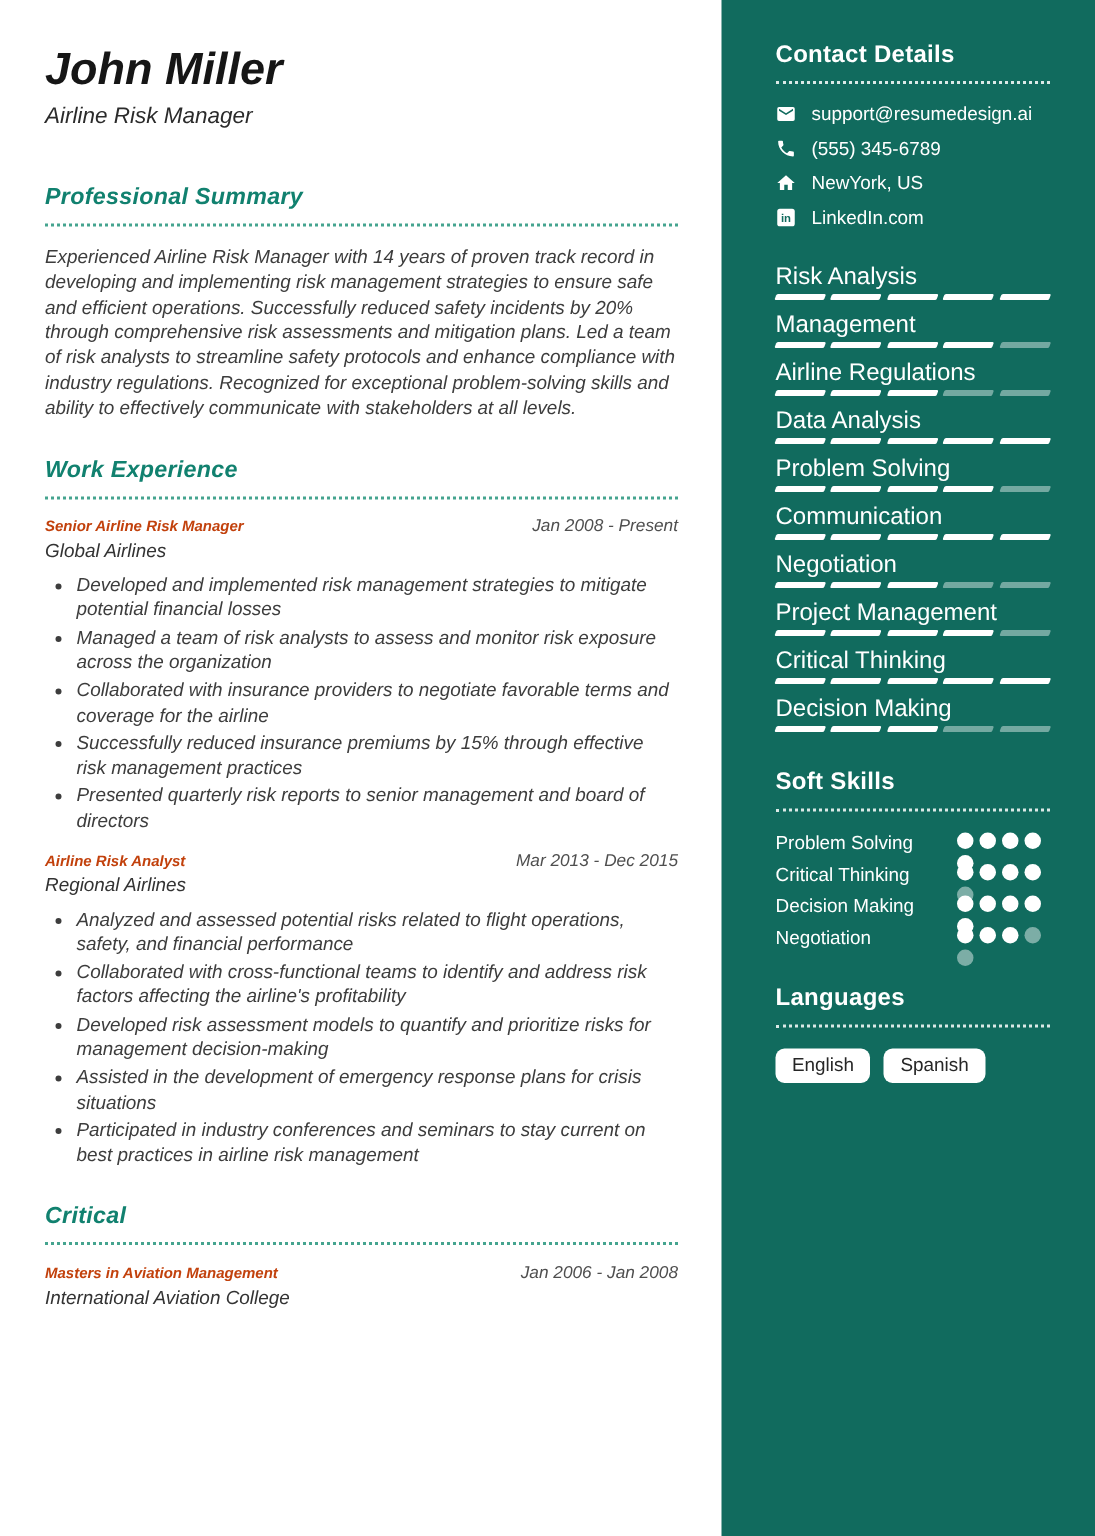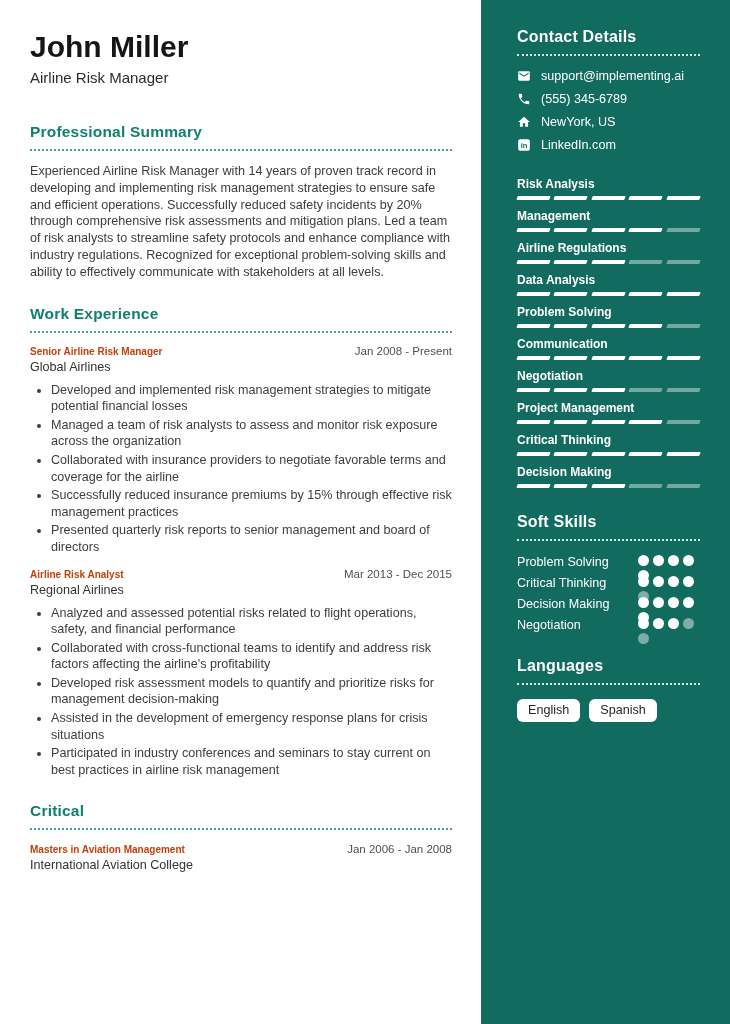--- a/index.html
+++ b/index.html
@@ -5,21 +5,21 @@
   * { box-sizing: border-box; }
   html,body { margin:0; padding:0; }
   body {
     width:730px; height:1024px; background:#ffffff;
     font-family:"Liberation Sans", sans-serif; position:relative; overflow:hidden;
     -webkit-font-smoothing:antialiased;
   }
   .page { width:730px; height:1024px; position:relative; overflow:hidden; }
 
   
-  .main { position:absolute; left:0; top:0; width:481px; height:1024px; padding:30px 29px 16px 30px; }
+  .main { position:absolute; left:0; top:0; width:481px; height:1024px; padding:30px 29px 16px 30px;font-style:italic; }
   .name { font-size:30px; font-weight:bold; color:#161616; margin:0; line-height:34px; }
   .title-sub { font-size:15px; color:#2b2b2b; margin-top:5px; }
 
   .sec { margin-top:24px; }
   .sec.first { margin-top:37px; }
   .sec-h {
     font-size:15.5px; font-weight:bold; color:#11816f; letter-spacing:.2px;
     padding-bottom:8px; border-bottom:2px dotted #45a48f;
   }
   .summary-text { margin-top:12px; font-size:12.6px; line-height:16.8px; color:#3d3d3d; }
@@ -45,21 +45,21 @@
     font-size:16px; font-weight:bold; color:#ffffff; letter-spacing:.2px;
     padding-bottom:8px; border-bottom:2px dotted rgba(255,255,255,.85);
   }
   .contact-list { margin-top:13px; }
   .contact-item { display:flex; align-items:center; gap:10px; margin-bottom:9px; font-size:12.6px; }
   .cicon { width:14px; height:14px; flex:none; display:flex; align-items:flex-end; justify-content:center; }
   .cicon svg { width:14px; height:14px; display:block; }
 
   .skill-list { margin-top:12px; }
   .skill { margin-bottom:9px; }
-  .skill-name { font-size:12px; line-height:15px;font-weight:bold; }
+  .skill-name { font-size:16px; line-height:15px; }
   .bar { display:flex; gap:4px; height:4px; margin-top:4px; }
   .seg { flex:1; background:rgba(255,255,255,.42); transform:skewX(-20deg); border-radius:1px; }
   .seg.filled { background:#ffffff; }
 
   .ss-list { margin-top:14px; }
   .ss-row { display:flex; align-items:flex-start; height:14px; margin-bottom:7px; }
   .ss-label { flex:1; font-size:12.6px; line-height:14px; }
   .ss-dots { width:62px; display:flex; flex-wrap:wrap; gap:4px; align-content:flex-start; }
   .dot { width:11px; height:11px; border-radius:50%; background:rgba(255,255,255,.45); flex:none; }
   .dot.filled { background:#ffffff; }
@@ -135,21 +135,21 @@
     <div class="sb-sec first">
       <div class="sb-h">Contact Details</div>
       <div class="contact-list">
 
         <div class="contact-item">
           <span class="cicon">
             <svg viewBox="0 0 24 24">
                 <path fill="#ffffff" d="M20 4H4a2 2 0 0 0-2 2v12a2 2 0 0 0 2 2h16a2 2 0 0 0 2-2V6a2 2 0 0 0-2-2zm0 4.2-8 5-8-5V6l8 5 8-5v2.2z"></path>
               </svg>
           </span>
-          <span>support@implementing.ai</span>
+          <span>support@resumedesign.ai</span>
         </div>
 
         <div class="contact-item">
           <span class="cicon">
             <svg viewBox="0 0 24 24">
                 <path fill="#ffffff" d="M6.62 10.79c1.44 2.83 3.76 5.14 6.59 6.59l2.2-2.21a1 1 0 0 1 1.02-.24c1.12.37 2.33.57 3.57.57a1 1 0 0 1 1 1V20a1 1 0 0 1-1 1C10.61 21 3 13.39 3 4a1 1 0 0 1 1-1h3.5a1 1 0 0 1 1 1c0 1.25.2 2.45.57 3.57a1 1 0 0 1-.25 1.02l-2.2 2.2z"></path>
               </svg>
           </span>
           <span>(555) 345-6789</span>
         </div>

